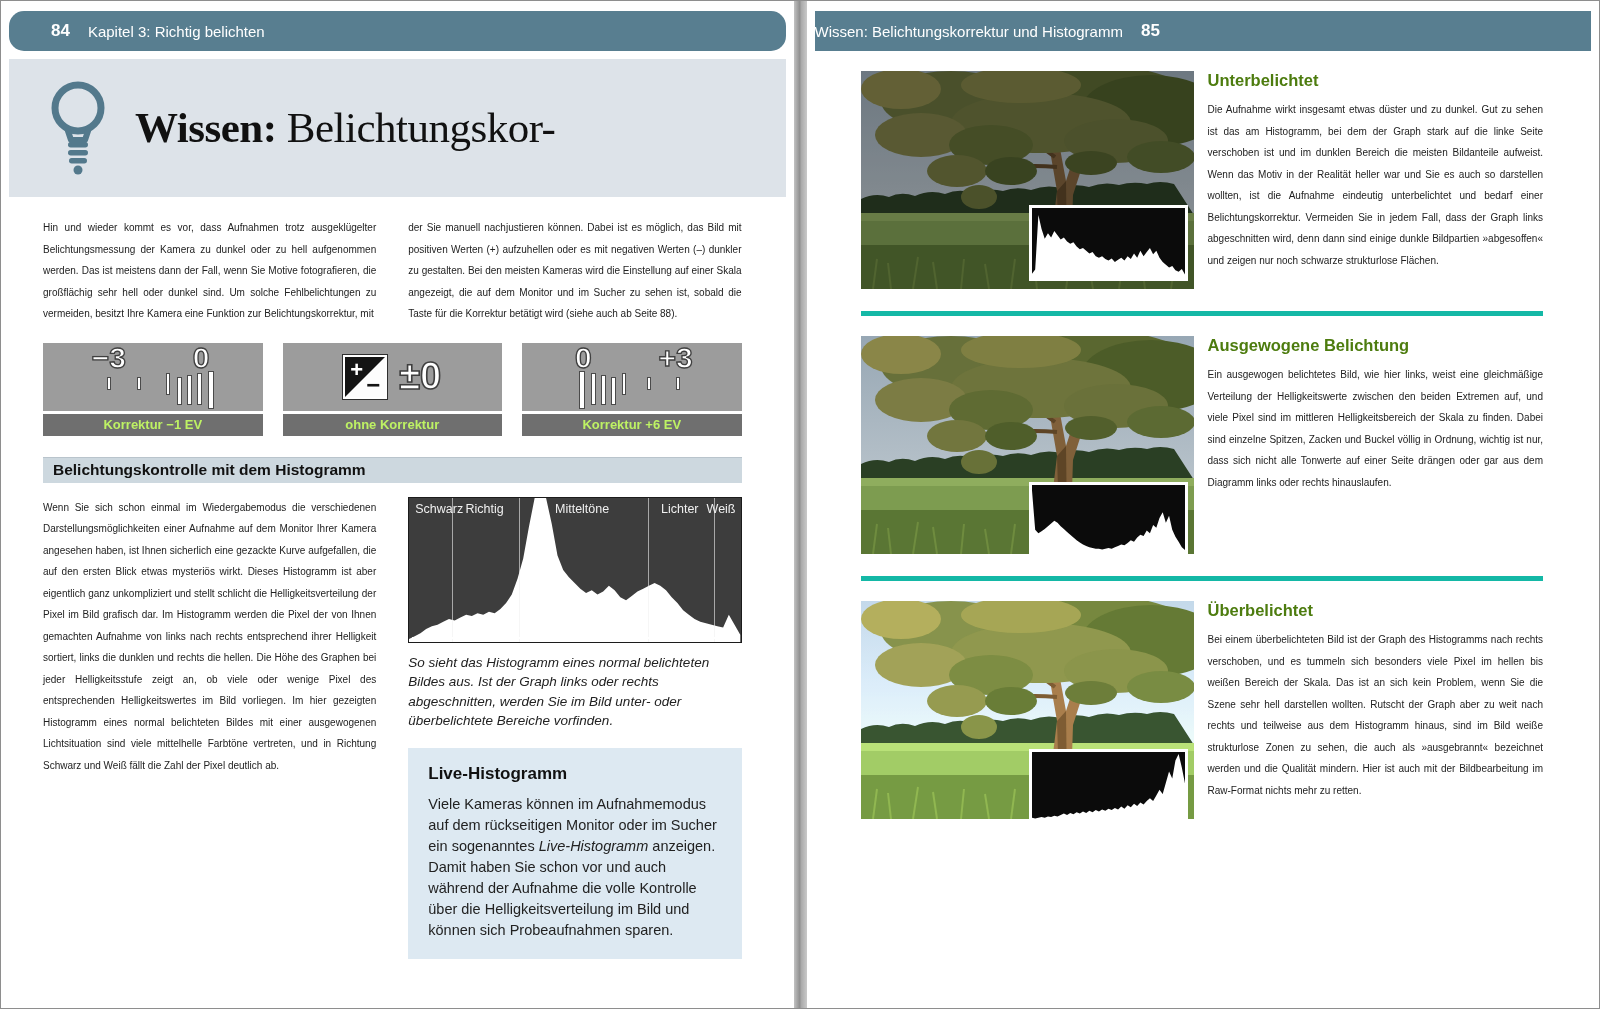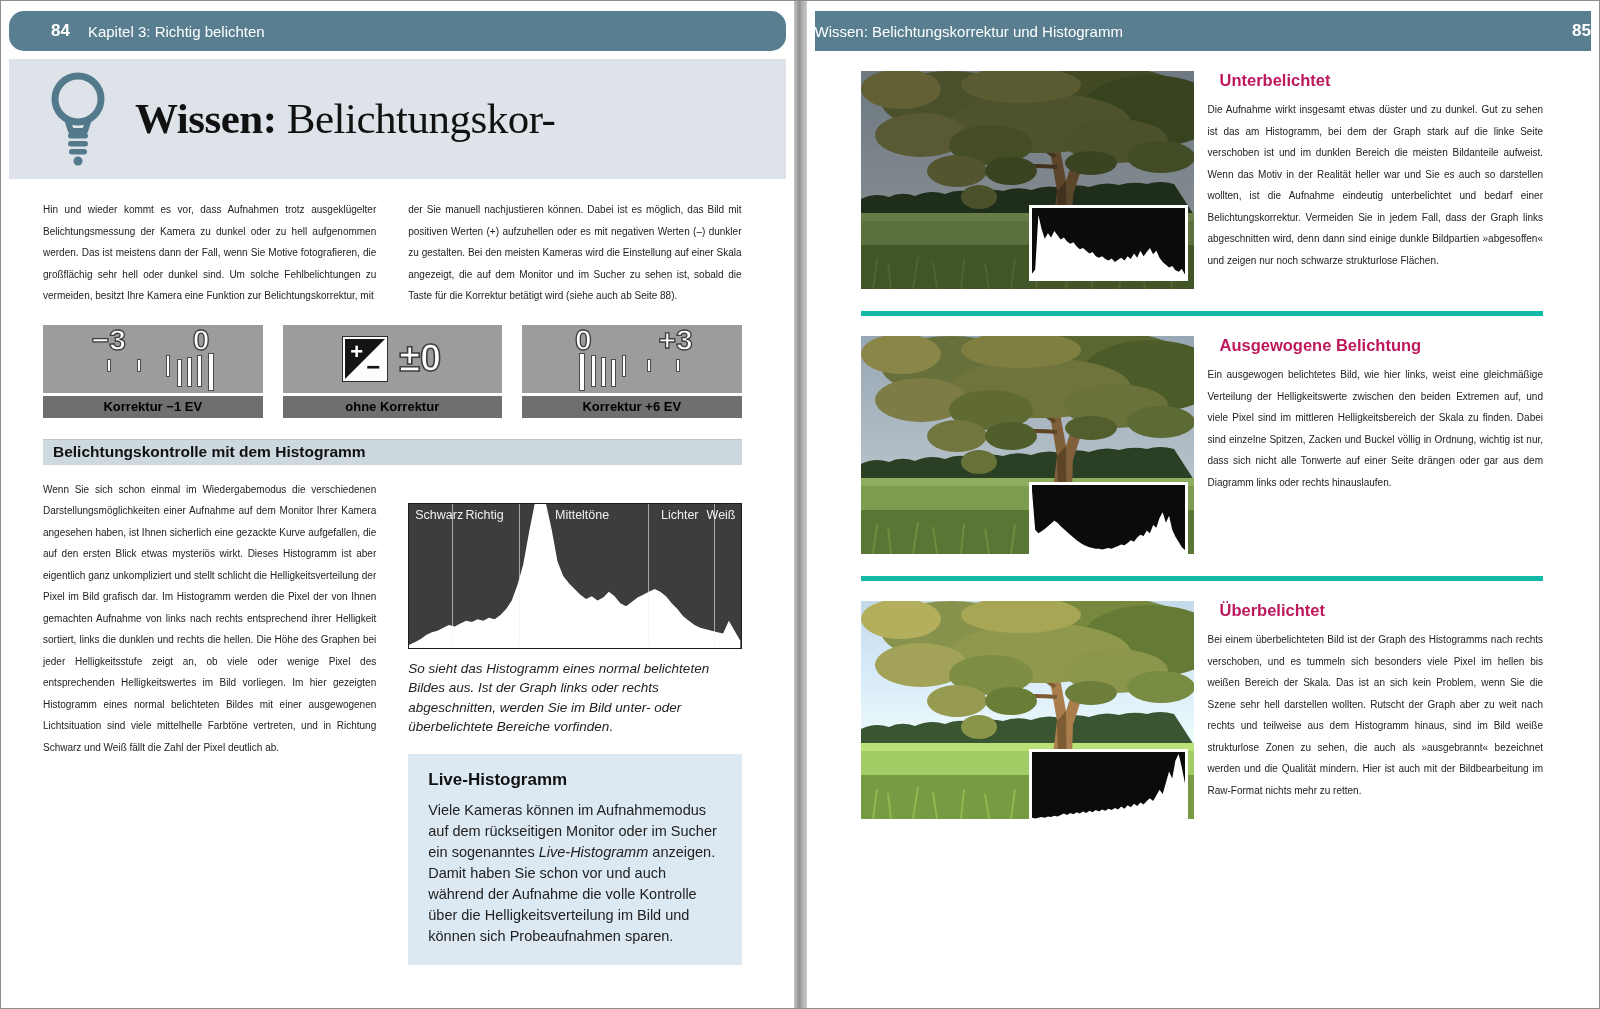--- a/index.html
+++ b/index.html
@@ -12,42 +12,42 @@
   .page { flex:1 1 0; position:relative; background:#fff; height:100%; }
   .gutter { width:13px; height:100%;
     background:linear-gradient(to right,#c2c2c2,#8f8f8f 45%,#a9a9a9 55%,#c9c9c9); }
 
   
   .band { height:40px; margin:10px 8px 0 8px; background:#587e90; color:#fff;
     display:flex; align-items:center; font-size:15px; }
   .band .pnum { font-weight:bold; font-size:17px; }
   .band-left { padding-left:42px;border-radius:15px; }
   .band-left .pnum { margin-right:18px; }
-  .band-right { justify-content:space-between; }
+  .band-right { justify-content:flex-start; }
   .band-right .pnum { margin-left:18px; }
 
   
-  .titleblock { margin:8px 8px 0 8px; background:#dde3e9; height:120px;
+  .titleblock { margin:8px 8px 0 8px; background:#dde3e9; height:138px;
     display:flex; align-items:center; padding-left:40px; }
   .bulb { width:58px; height:96px; margin-right:28px; flex:0 0 auto; }
   .pagetitle { font-family:"Liberation Serif", serif; font-size:43px; line-height:1.14;
     color:#111; letter-spacing:-0.5px; }
   .pagetitle .tb { font-weight:bold; }
 
   .content-l { padding:20px 52px 0 42px; }
   .content-r { padding:0 56px 0 54px; }
 
   .two-col { display:grid; grid-template-columns:1fr 1fr; column-gap:32px; }
   p.body { font-size:10px; line-height:21.5px; text-align:justify; color:#222; }
 
   
   .ev-row { display:grid; grid-template-columns:1fr 1fr 1fr; column-gap:20px; margin-top:18px; }
   .ev-box { }
   .ev-display { position:relative; height:68px; background:#9c9c9c; overflow:hidden; }
-  .ev-caption { height:22px; background:#6f6f6f; color:#000000; font-size:13px; font-weight:bold;
+  .ev-caption { height:22px; background:#6f6f6f; color:#bef264; font-size:13px; font-weight:bold;
     display:flex; align-items:center; justify-content:center; margin-top:3px; }
   .ev-num { position:absolute; top:-2px; transform:translateX(-50%);
     font-size:30px; font-weight:bold; color:#fff;
     -webkit-text-stroke:1.3px #3f3f3f; text-shadow:0 0 1px #3f3f3f; }
   .tick { position:absolute; background:#fff; border:1px solid #4a4a4a; }
   .ev-mid { display:flex; align-items:center; justify-content:center; height:100%; gap:12px; }
   .pm-icon { width:44px; height:44px; border:2px solid #fff; outline:1px solid #2e2e2e;
     background:linear-gradient(to bottom right,#141414 0%,#141414 49.5%,#fdfdfd 50.5%,#fdfdfd 100%);
     position:relative; }
   .pm-icon .plus { position:absolute; left:5px; top:0px; color:#fff; font-size:22px; font-weight:bold; }
@@ -57,38 +57,38 @@
 
   
   .secbar { background:#cdd8df; border-top:1px solid #b9c4cc; font-size:15.5px; font-weight:bold;
     color:#111; padding:3px 10px 4px 10px; margin-top:21px; }
   .secbar-r { margin:34px 0 0 0; }
 
   .cols-main { margin-top:14px; }
 
   
   .histo-main { position:relative; width:100%; height:146px; background:#3d3d3d;
-    border:1px solid #1c1c1c;margin-top:24px; }
+    border:1px solid #1c1c1c; }
   .histo-fill { position:absolute; inset:0; }
   .histo-base { position:absolute; left:3px; right:3px; bottom:3px; height:2px; background:#fff; }
   .hsep { position:absolute; top:0; bottom:0; width:1px; background:rgba(240,240,240,0.6); }
   .hlabel { position:absolute; top:4px; font-size:12.5px; color:#f0f0f0; }
   .histo-caption { font-size:13.5px; font-style:italic; line-height:19.5px; color:#222;
     margin-top:10px; text-align:left; }
 
   
   .infobox { background:#dde9f2; margin-top:17px; padding:16px 20px 18px 20px; }
   .infobox h3 { font-size:17px; font-weight:bold; margin-bottom:10px; color:#111; }
   .infobox p { font-size:14.5px; line-height:21px; color:#222; }
 
   
   .row { display:grid; grid-template-columns:333px 1fr; column-gap:14px; padding:20px 0 22px 0; }
   .row + .row { border-top:5px solid #14b8a6; }
   .rows-wrap { margin-top:0; }
-  .sec h2 { font-size:16.5px; font-weight:bold; margin-bottom:9px; color:#be185d;margin-left:12px; }
+  .sec h2 { font-size:16.5px; font-weight:bold; margin-bottom:9px; color:#4d7c0f; }
   .photo { position:relative; width:333px; height:218px; background:#9aa7b2; overflow:visible; }
   .photo-art { position:absolute; inset:0; overflow:hidden; }
   .photo.under .photo-art { filter:brightness(0.72) saturate(0.95); }
   .photo.over  .photo-art { filter:brightness(1.32) saturate(1.05) contrast(0.96); }
   .inset-histo { position:absolute; width:159px; height:76px; background:#0b0b0b;
     border:3px solid #fff; right:6px; }
   .inset-1 { bottom:8px; }
   .inset-2 { bottom:-4px; }
   .inset-3 { bottom:-6px; }
 

